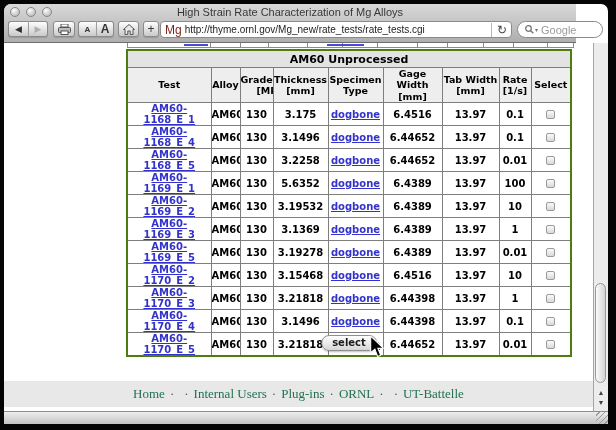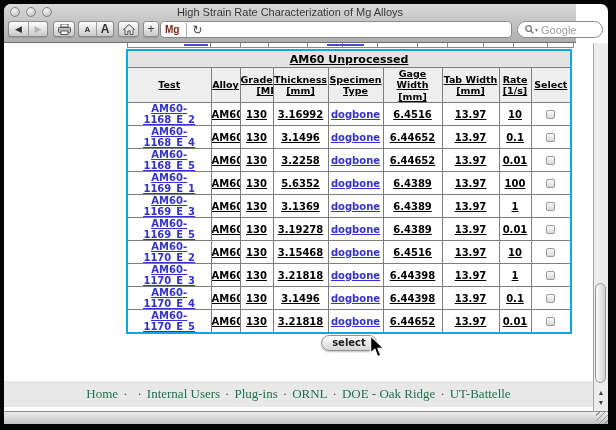--- a/index.html
+++ b/index.html
@@ -19,33 +19,33 @@
     text-align:center;font-size:11px;color:#383838;white-space:nowrap;overflow:hidden;}
   .tb-btn{position:absolute;top:17px;height:16px;box-sizing:border-box;
     background:linear-gradient(#fefefe,#c9c9c9);border:1px solid #8b8b8b;border-radius:3px;
     display:flex;align-items:center;justify-content:center;font-size:10px;color:#333;
     box-shadow:0 1px 1px rgba(0,0,0,.15);}
   .seg-l{border-radius:3px 0 0 3px;border-right:none;}
   .seg-r{border-radius:0 3px 3px 0;border-left:1px solid #9d9d9d;}
   .field{position:absolute;top:17px;height:17px;box-sizing:border-box;background:#fff;
     border:1px solid #8a8a8a;display:flex;align-items:center;}
   .url-field{left:156px;width:352px;border-radius:4px;padding:0 4px;}
-  .favicon{font-size:10px;font-weight:bold;color:#7c1f12;margin-right:3px;}
+  .favicon{font-size:12px;font-weight:normal;color:#7c1f12;margin-right:3px;}
   .url-text{font-size:10px;color:#222;flex:1;white-space:nowrap;overflow:hidden;}
   .refresh{font-size:12px;color:#444;border-left:1px solid #b5b5b5;padding-left:5px;margin-left:4px;line-height:14px;}
   .search-field{left:513px;width:86px;border-radius:9px;padding:0 7px;}
   .search-placeholder{font-size:11px;color:#9b9b9b;margin-left:3px;}
   .mag-caret{font-size:6px;color:#777;margin-left:1px;}
   
   .content{position:absolute;top:39px;left:0;width:589px;height:368px;background:#fff;overflow:hidden;}
   .sliver-tick{position:absolute;top:0;width:1px;height:4px;background:#8a8a8a;}
   .sliver-bottom{position:absolute;top:4px;left:123px;width:447px;height:1px;background:#8a8a8a;}
   .sliver-link{position:absolute;top:1px;height:2px;background:#4a4ad6;}
   table.tests{position:absolute;left:122px;top:6px;border-collapse:collapse;table-layout:fixed;
-    width:446px;border:2px solid #0ea5e9;font-family:"DejaVu Sans", sans-serif;text-decoration:underline;}
+    width:446px;border:2px solid #4d7c0f;font-family:"DejaVu Sans", sans-serif;}
   table.tests th, table.tests td{border:1px solid #7e7e7e;overflow:hidden;}
   .banner-row th{height:14px;background:#e3e3e3;font-size:11px;font-weight:bold;color:#000;text-align:center;}
   .col-row th{height:28px;background:#eeeeee;font-size:9.5px;line-height:1.2;font-weight:bold;
     color:#000;text-align:center;padding:0;}
   table.tests td{height:16px;font-size:10px;font-weight:bold;color:#000;text-align:center;padding:0;}
   td.test-cell{text-align:left;padding-left:2px;}
   a.tlink{color:#3333cc;text-decoration:underline;}
   .checkbox{width:9px;height:9px;margin:0 auto;box-sizing:border-box;border:1px solid #9a9a9a;
     border-radius:2px;background:linear-gradient(#fafafa,#d9d9d9);}
   .select-btn{position:absolute;left:345px;top:292px;transform:translateX(-50%);
@@ -112,20 +112,21 @@
         <path d="M6 0.5 L11.5 5.5 L10 5.5 L10 10.5 L7.2 10.5 L7.2 7 L4.8 7 L4.8 10.5 L2 10.5 L2 5.5 L0.5 5.5 Z" fill="#e8e8e8" stroke="#555" stroke-width="1"></path>
       </svg>
     </div>
 
     <div class="tb-btn" style="left:139px;width:16px;">
       <span style="font-size:12px;color:#3a3a3a;">+</span>
     </div>
 
     <div class="field url-field">
       <span class="favicon">Mg</span>
+      <span class="url-text">http://thyme.ornl.gov/Mg_new/rate_tests/rate_tests.cgi</span>
       <span class="refresh">↻</span>
     </div>
 
     <div class="field search-field">
       <svg width="9" height="9" viewBox="0 0 9 9">
         <circle cx="3.5" cy="3.5" r="2.8" fill="none" stroke="#777" stroke-width="1.3"></circle>
         <line x1="5.7" y1="5.7" x2="8.3" y2="8.3" stroke="#777" stroke-width="1.4"></line>
       </svg>
       <span class="mag-caret">▾</span>
       <span class="search-placeholder">Google</span>
@@ -190,67 +191,80 @@
             </th>
             <th>
               <span style="display: block;">Rate</span>
               <span style="display: block;">[1/s]</span>
             </th>
             <th>Select</th>
           </tr>
       </thead>
       <tbody id="tbody">
           <tr>
-            <td class="test-cell"><a class="tlink" href="#">AM60-1168_E_2</a></td>
-            <td>AM60</td>
-            <td>130</td>
-            <td>3.16992</td>
+            <td class="test-cell"><a class="tlink" href="#">AM60-1168_E_1</a></td>
+            <td>AM60</td>
+            <td>130</td>
+            <td>3.175</td>
             <td><a class="tlink" href="#">dogbone</a></td>
             <td>6.4516</td>
             <td>13.97</td>
+            <td>0.1</td>
+            <td>
+              <div class="checkbox"></div>
+            </td>
+          </tr>
+          <tr>
+            <td class="test-cell"><a class="tlink" href="#">AM60-1168_E_4</a></td>
+            <td>AM60</td>
+            <td>130</td>
+            <td>3.1496</td>
+            <td><a class="tlink" href="#">dogbone</a></td>
+            <td>6.44652</td>
+            <td>13.97</td>
+            <td>0.1</td>
+            <td>
+              <div class="checkbox"></div>
+            </td>
+          </tr>
+          <tr>
+            <td class="test-cell"><a class="tlink" href="#">AM60-1168_E_5</a></td>
+            <td>AM60</td>
+            <td>130</td>
+            <td>3.2258</td>
+            <td><a class="tlink" href="#">dogbone</a></td>
+            <td>6.44652</td>
+            <td>13.97</td>
+            <td>0.01</td>
+            <td>
+              <div class="checkbox"></div>
+            </td>
+          </tr>
+          <tr>
+            <td class="test-cell"><a class="tlink" href="#">AM60-1169_E_1</a></td>
+            <td>AM60</td>
+            <td>130</td>
+            <td>5.6352</td>
+            <td><a class="tlink" href="#">dogbone</a></td>
+            <td>6.4389</td>
+            <td>13.97</td>
+            <td>100</td>
+            <td>
+              <div class="checkbox"></div>
+            </td>
+          </tr>
+          <tr>
+            <td class="test-cell"><a class="tlink" href="#">AM60-1169_E_2</a></td>
+            <td>AM60</td>
+            <td>130</td>
+            <td>3.19532</td>
+            <td><a class="tlink" href="#">dogbone</a></td>
+            <td>6.4389</td>
+            <td>13.97</td>
             <td>10</td>
-            <td>
-              <div class="checkbox"></div>
-            </td>
-          </tr>
-          <tr>
-            <td class="test-cell"><a class="tlink" href="#">AM60-1168_E_4</a></td>
-            <td>AM60</td>
-            <td>130</td>
-            <td>3.1496</td>
-            <td><a class="tlink" href="#">dogbone</a></td>
-            <td>6.44652</td>
-            <td>13.97</td>
-            <td>0.1</td>
-            <td>
-              <div class="checkbox"></div>
-            </td>
-          </tr>
-          <tr>
-            <td class="test-cell"><a class="tlink" href="#">AM60-1168_E_5</a></td>
-            <td>AM60</td>
-            <td>130</td>
-            <td>3.2258</td>
-            <td><a class="tlink" href="#">dogbone</a></td>
-            <td>6.44652</td>
-            <td>13.97</td>
-            <td>0.01</td>
-            <td>
-              <div class="checkbox"></div>
-            </td>
-          </tr>
-          <tr>
-            <td class="test-cell"><a class="tlink" href="#">AM60-1169_E_1</a></td>
-            <td>AM60</td>
-            <td>130</td>
-            <td>5.6352</td>
-            <td><a class="tlink" href="#">dogbone</a></td>
-            <td>6.4389</td>
-            <td>13.97</td>
-            <td>100</td>
             <td>
               <div class="checkbox"></div>
             </td>
           </tr>
           <tr>
             <td class="test-cell"><a class="tlink" href="#">AM60-1169_E_3</a></td>
             <td>AM60</td>
             <td>130</td>
             <td>3.1369</td>
             <td><a class="tlink" href="#">dogbone</a></td>
@@ -338,21 +352,20 @@
     <div class="page-footer" id="site-footer">
         <a href="#">Home</a>
         <span class="sep">·</span>
         <span class="sep">·</span>
         <a href="#">Internal Users</a>
         <span class="sep">·</span>
         <a href="#">Plug-ins</a>
         <span class="sep">·</span>
         <a href="#">ORNL</a>
         <span class="sep">·</span>
-        <a href="#">DOE - Oak Ridge</a>
         <span class="sep">·</span>
         <a href="#">UT-Battelle</a>
       </div>
   </div>
 
   <div class="vscroll">
     <div class="vthumb"></div>
     <div class="sb-arrow sb-up">▲</div>
     <div class="sb-arrow sb-down">▼</div>
   </div>

